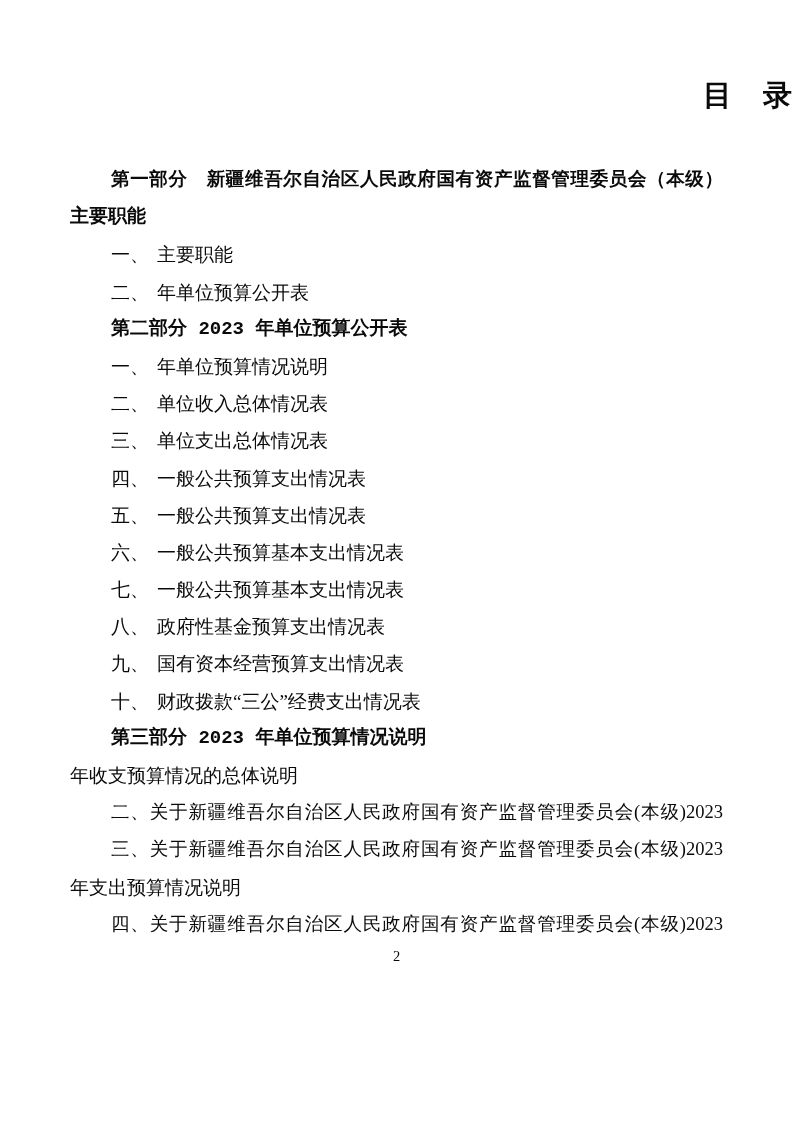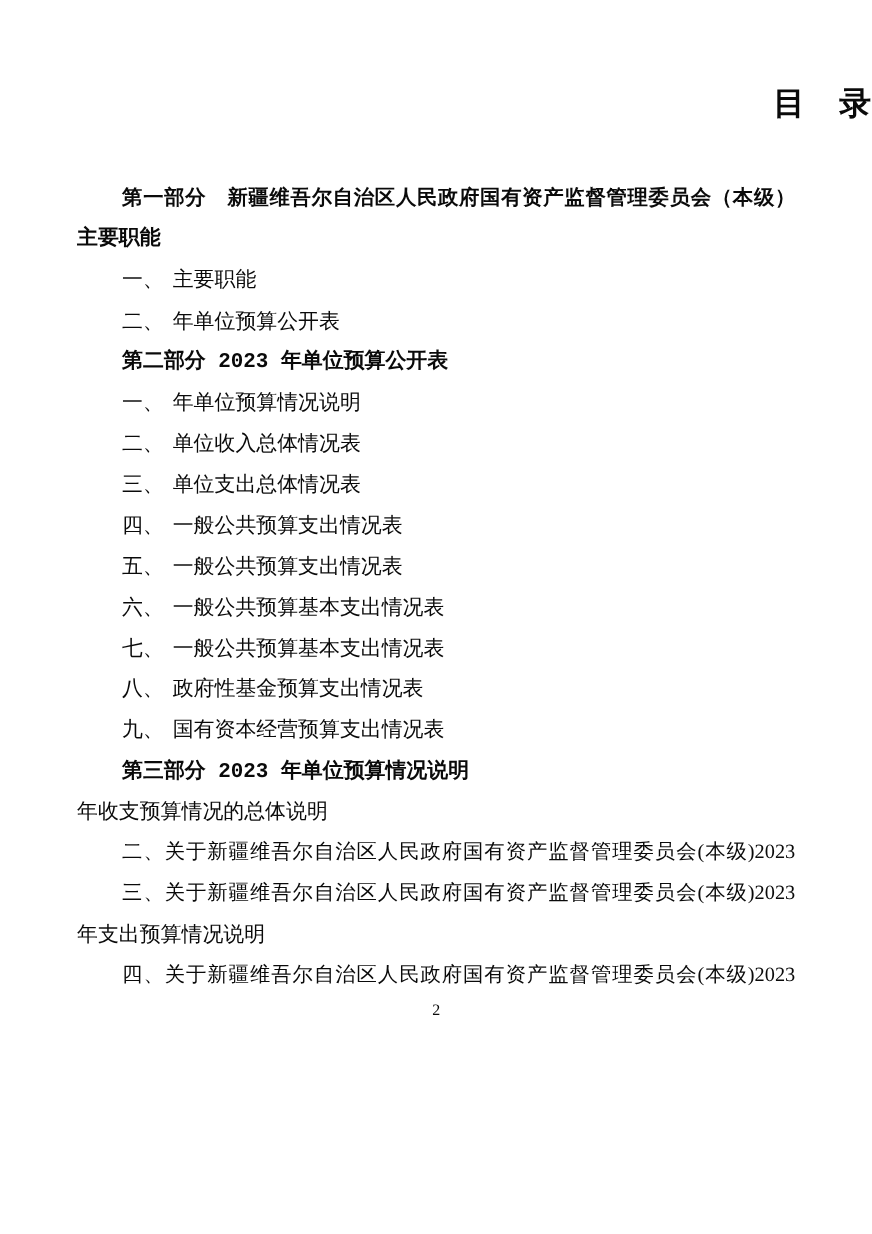--- a/index.html
+++ b/index.html
@@ -68,20 +68,21 @@
     <div class="line ind"><span class="num">五、</span><span>一般公共预算支出情况表</span></div>
 
     <div class="line ind"><span class="num">六、</span><span>一般公共预算基本支出情况表</span></div>
 
     <div class="line ind"><span class="num">七、</span><span>一般公共预算基本支出情况表</span></div>
 
     <div class="line ind"><span class="num">八、</span><span>政府性基金预算支出情况表</span></div>
 
     <div class="line ind"><span class="num">九、</span><span>国有资本经营预算支出情况表</span></div>
 
+    <div class="line ind"><span class="num">十、</span><span>财政拨款“三公”经费支出情况表</span></div>
 
     <div class="line h ind"><span>第三部分 2023 年单位预算情况说明</span></div>
 
 
     <div class="line"><span>年收支预算情况的总体说明</span></div>
 
     <div class="line just"><span>二、</span><span>关于新疆维吾尔自治区人民政府国有资产监督管理委员会(本级)2023</span></div>
 
 
     <div class="line just"><span>三、</span><span>关于新疆维吾尔自治区人民政府国有资产监督管理委员会(本级)2023</span></div>

